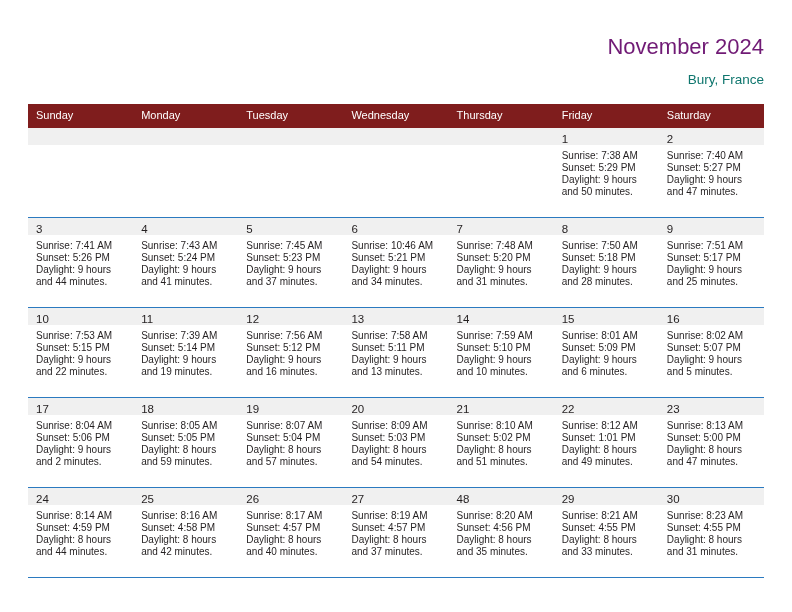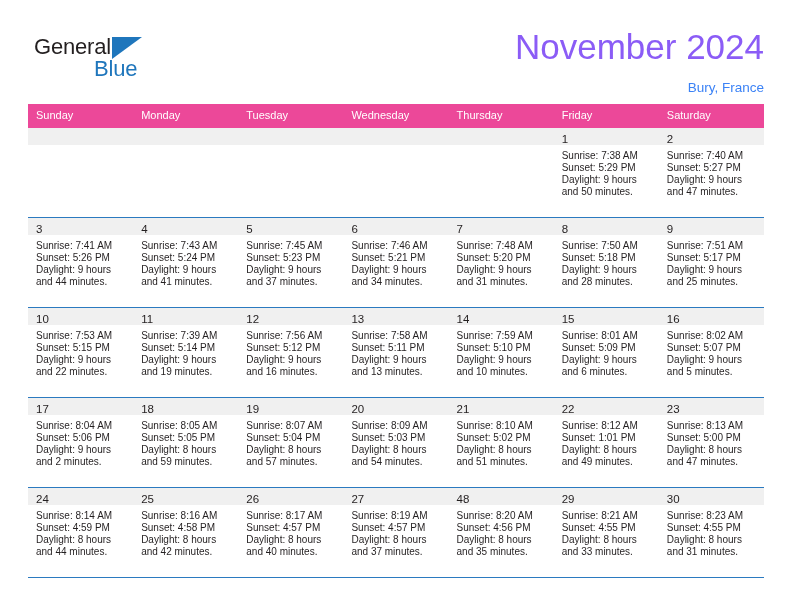--- a/index.html
+++ b/index.html
@@ -65,44 +65,44 @@
     letter-spacing: -0.2px;
   }
 
   .title-block {
     position: absolute;
     right: 0;
     top: 0;
     text-align: right;
   }
   .month-title {
-    font-size: 35px;
+    font-size: 22px;
     font-weight: normal;
-    color: #8b5cf6;
+    color: #701a75;
     line-height: 33px;
     letter-spacing: 0px;
   }
   .location {
     font-size: 13.5px;
-    color: #3b82f6;
+    color: #0f766e;
     line-height: 22px;
-    margin-top: 14px;
+    margin-top: 6px;
   }
 
   
   .calendar {
     position: absolute;
     left: 28px;
     top: 104px;
     width: 736px;
     border-collapse: collapse;
     table-layout: fixed;
   }
   .calendar th {
-    background: #ec4899;
+    background: #7f1d1d;
     color: #ffffff;
     font-size: 11px;
     font-weight: normal;
     text-align: left;
     padding: 5px 0 6px 8px;
     line-height: 13px;
     border: none;
   }
   .calendar td {
     vertical-align: top;
@@ -142,25 +142,20 @@
     white-space: nowrap;
   }
 </style>
 </head>
 <body>
 
 <div class="page">
 
   <div class="header">
 
-    <div class="logo">
-      <span class="logo-general">General</span>
-      <span class="logo-tri"></span>
-      <span class="logo-blue">Blue</span>
-    </div>
 
     <div class="title-block">
       <div class="month-title">November 2024</div>
       <div class="location">Bury, France</div>
     </div>
 
   </div>
 
   <table class="calendar">
     <thead>
@@ -255,21 +250,21 @@
                 <div>Sunset: 5:23 PM</div>
                 <div>Daylight: 9 hours</div>
                 <div>and 37 minutes.</div>
               </div>
             </div>
           </td>
           <td>
             <div class="cell">
               <div class="daynum-band"><span class="daynum">6</span></div>
               <div class="details">
-                <div>Sunrise: 7:46 AM</div>
+                <div>Sunrise: 10:46 AM</div>
                 <div>Sunset: 5:21 PM</div>
                 <div>Daylight: 9 hours</div>
                 <div>and 34 minutes.</div>
               </div>
             </div>
           </td>
           <td>
             <div class="cell">
               <div class="daynum-band"><span class="daynum">7</span></div>
               <div class="details">

